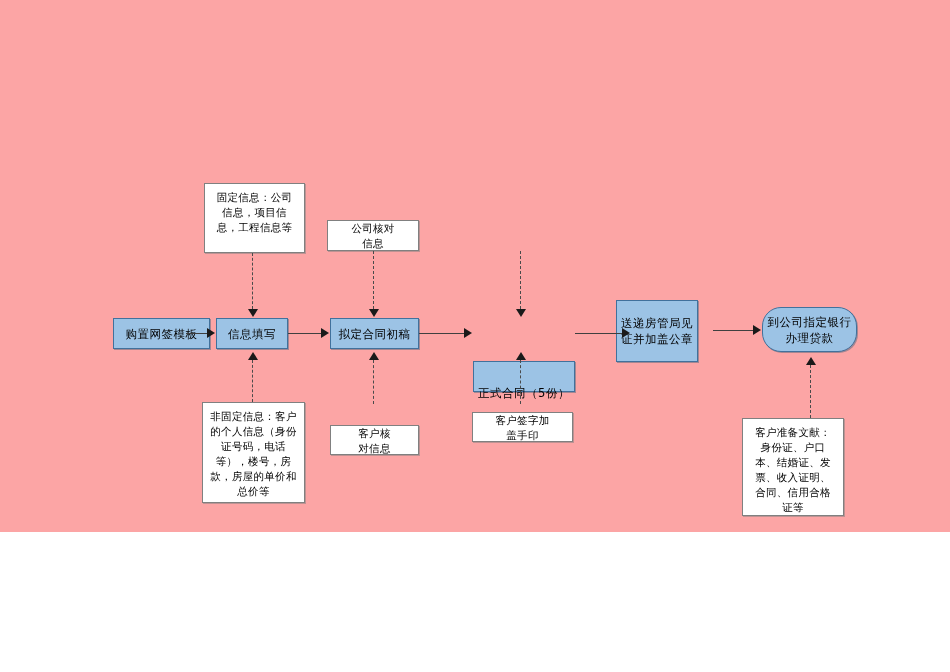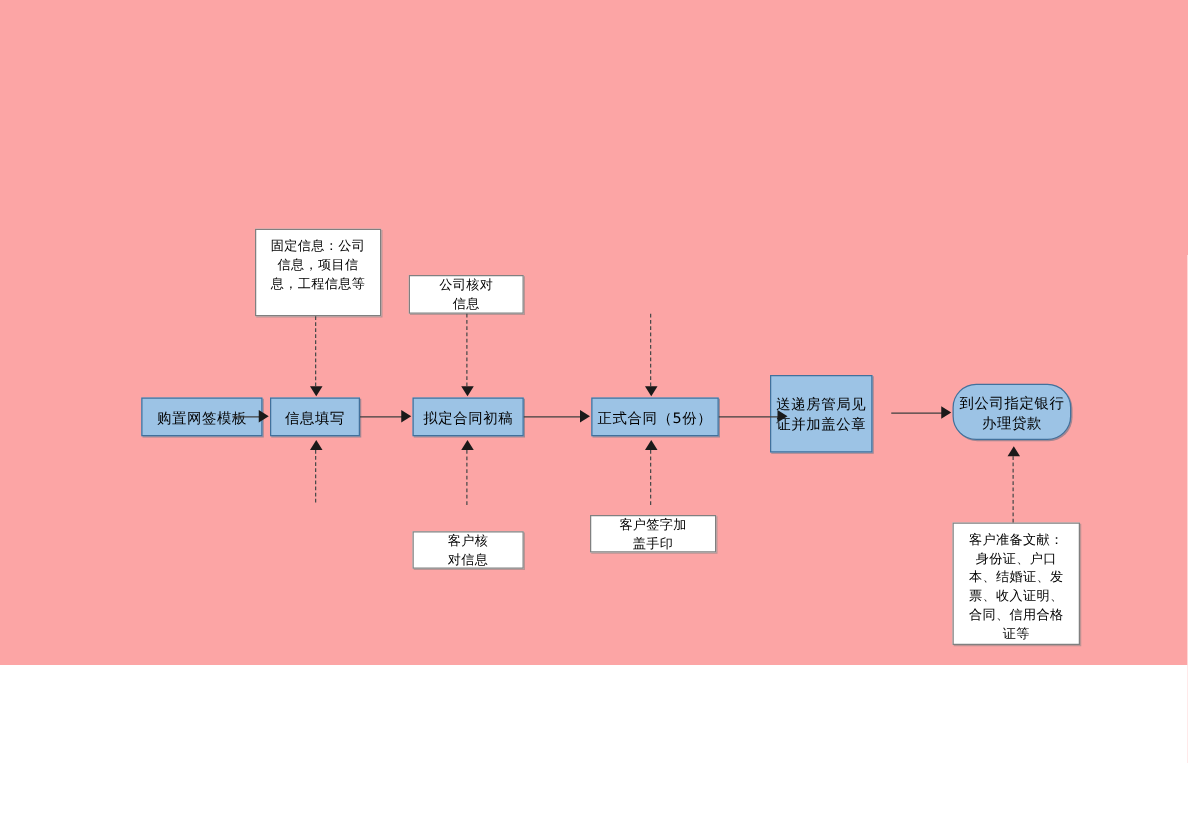--- a/index.html
+++ b/index.html
@@ -24,21 +24,22 @@
     text-align:center;
     font-size:11.5px;
     line-height:16px;
     color:#000;
     letter-spacing:.5px;
   }
   .pbox .txt{display:block;width:100%;}
   
   .pbox.overflow{
     display:block;
-    padding-top:7px;
+    padding-top:23px;
+    margin-top:43px;
   }
   .pbox.overflow .txt{
     position:relative;
     white-space:normal;
   }
 
   
   .abox{
     position:absolute;
     box-sizing:border-box;
@@ -99,21 +100,21 @@
   <div class="vdash" style="left:373px;top:251px;height:58px;"></div>
   <div class="arrow-d" style="left:369px;top:309px;"></div>
 
   <div class="vdash" style="left:520px;top:251px;height:58px;"></div>
   <div class="arrow-d" style="left:516px;top:309px;"></div>
 
   <div class="pbox" style="left:89px;top:318px;width:97px;height:31px;margin-left:24px;">
     <span class="txt">购置网签模板</span>
   </div>
 
-  <div class="pbox" style="left:216px;top:318px;width:72px;height:31px;">
+  <div class="pbox" style="left:216px;top:318px;width:72px;height:31px;font-family:Liberation Serif, serif;">
     <span class="txt">信息填写</span>
   </div>
 
   <div class="pbox" style="left:330px;top:318px;width:89px;height:31px;">
     <span class="txt">拟定合同初稿</span>
   </div>
 
   <div class="pbox overflow" style="left:473px;top:318px;width:102px;height:31px;">
     <span class="txt">正式合同（5份）</span>
   </div>
@@ -134,30 +135,33 @@
 
   <div class="hline" style="left:419px;top:333px;width:46px;"></div>
   <div class="arrow-r" style="left:464px;top:328px;"></div>
 
   <div class="hline" style="left:575px;top:333px;width:48px;"></div>
   <div class="arrow-r" style="left:622px;top:328px;"></div>
 
   <div class="hline" style="left:713px;top:330px;width:41px;"></div>
   <div class="arrow-r" style="left:753px;top:325px;"></div>
 
+  <div class="abox" style="left:202px;top:402px;width:103px;height:101px;">
+    <span>非固定信息：客户的个人信息（身份证号码，电话等），楼号，房款，房屋的单价和总价等</span>
+  </div>
 
   <div class="abox mid" style="left:330px;top:425px;width:89px;height:30px;">
     <span>客户核对信息</span>
   </div>
 
   <div class="abox mid" style="left:472px;top:412px;width:101px;height:30px;">
     <span>客户签字加盖手印</span>
   </div>
 
-  <div class="abox" style="left:762px;top:418px;width:102px;height:98px;">
+  <div class="abox" style="left:742px;top:418px;width:102px;height:98px;">
     <span>客户准备文献：身份证、户口本、结婚证、发票、收入证明、合同、信用合格证等</span>
   </div>
 
   <div class="vdash" style="left:252px;top:360px;height:42px;"></div>
   <div class="arrow-u" style="left:248px;top:352px;"></div>
 
   <div class="vdash" style="left:373px;top:360px;height:44px;"></div>
   <div class="arrow-u" style="left:369px;top:352px;"></div>
 
   <div class="vdash" style="left:520px;top:360px;height:44px;"></div>

